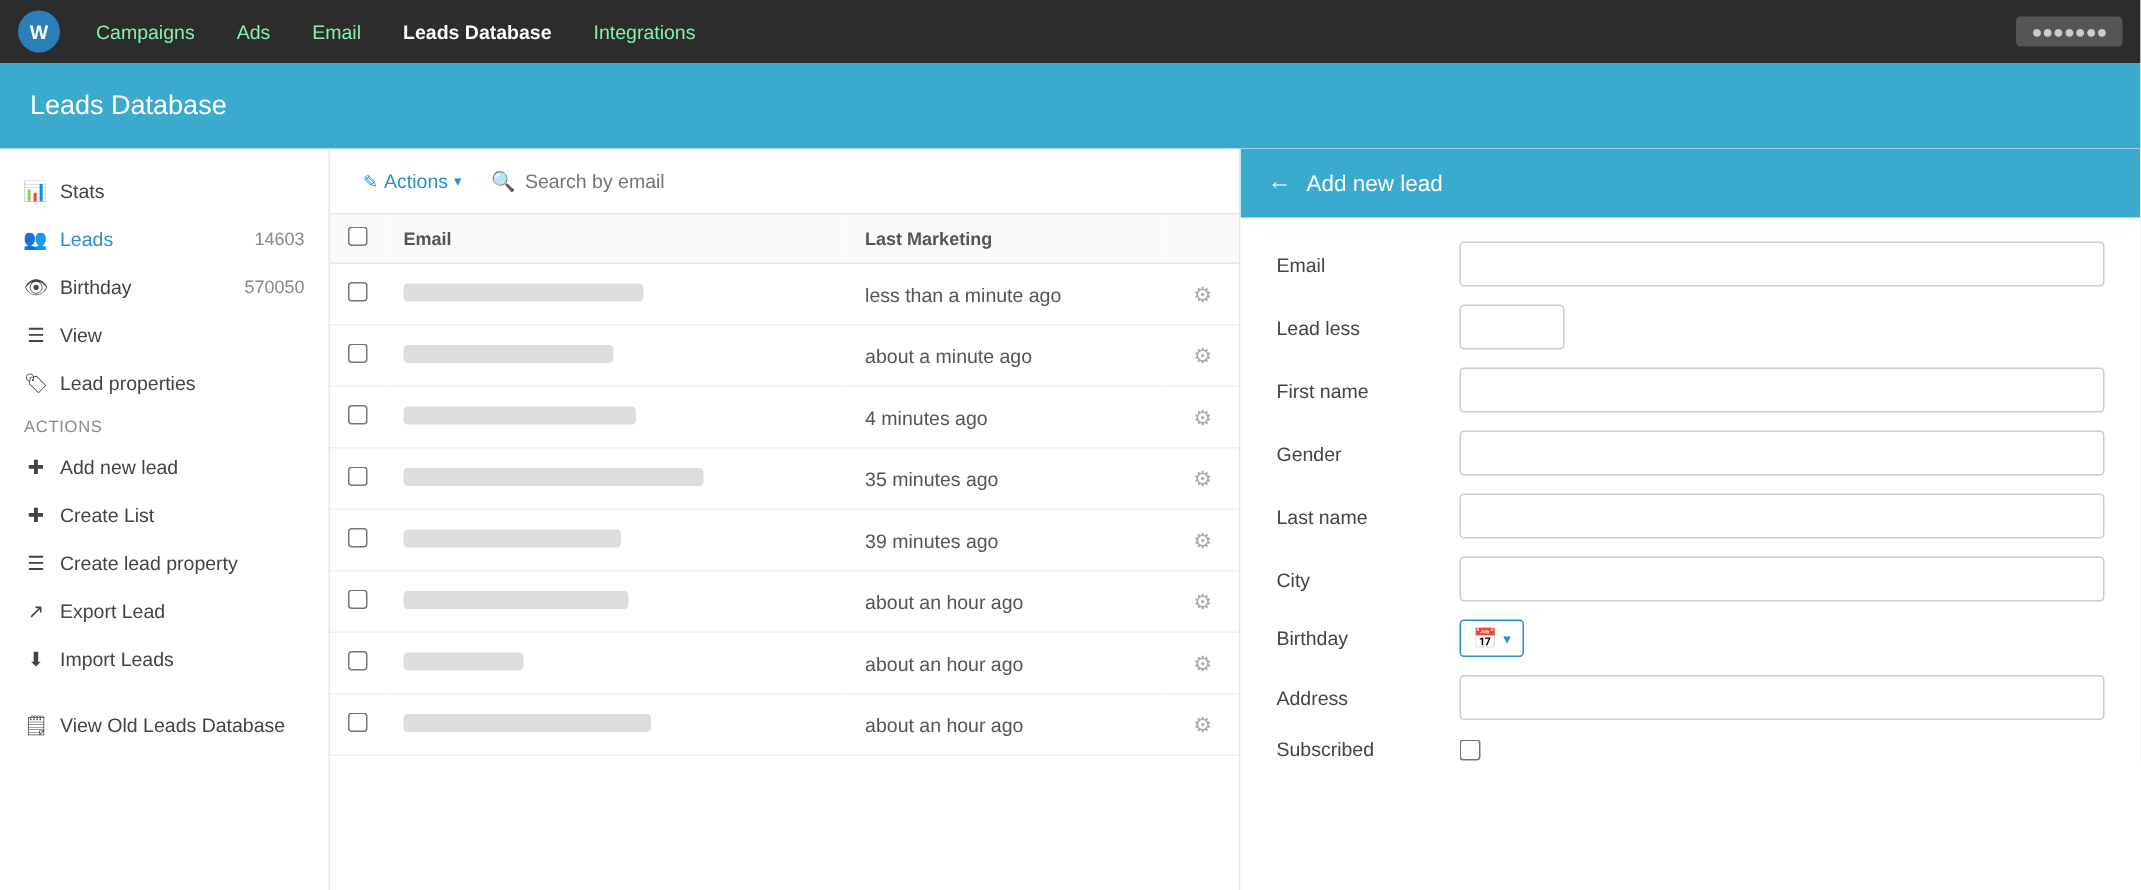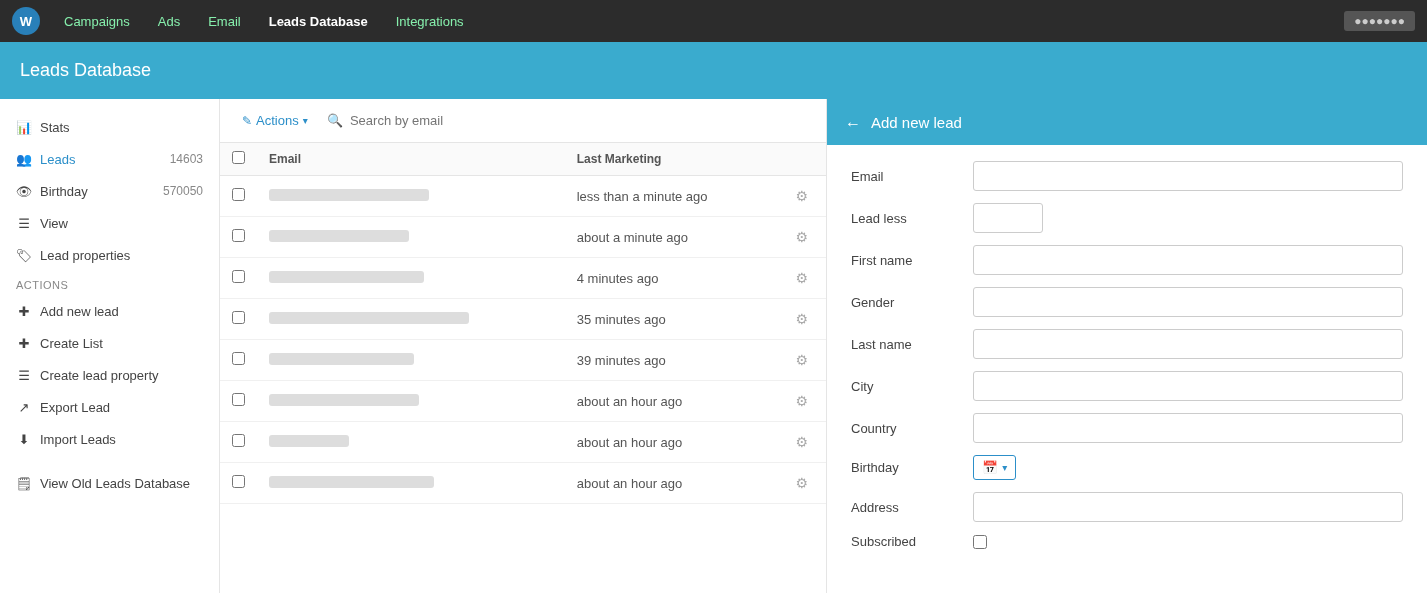--- a/index.html
+++ b/index.html
@@ -497,24 +497,20 @@
           </div>
           <div class="form-row">
             <label class="form-label">Last name</label>
             <input type="text" class="form-input" style="">
           </div>
           <div class="form-row">
             <label class="form-label">City</label>
             <input type="text" class="form-input" style="">
           </div>
           <div class="form-row">
-            <label class="form-label">Country</label>
-            <input type="text" class="form-input" style="">
-          </div>
-          <div class="form-row">
             <label class="form-label">Birthday</label>
             <button class="birthday-btn">
               <span>📅</span>
               <span style="font-size:10px;">▾</span>
             </button>
           </div>
           <div class="form-row">
             <label class="form-label">Address</label>
             <input type="text" class="form-input" style="">
           </div>

